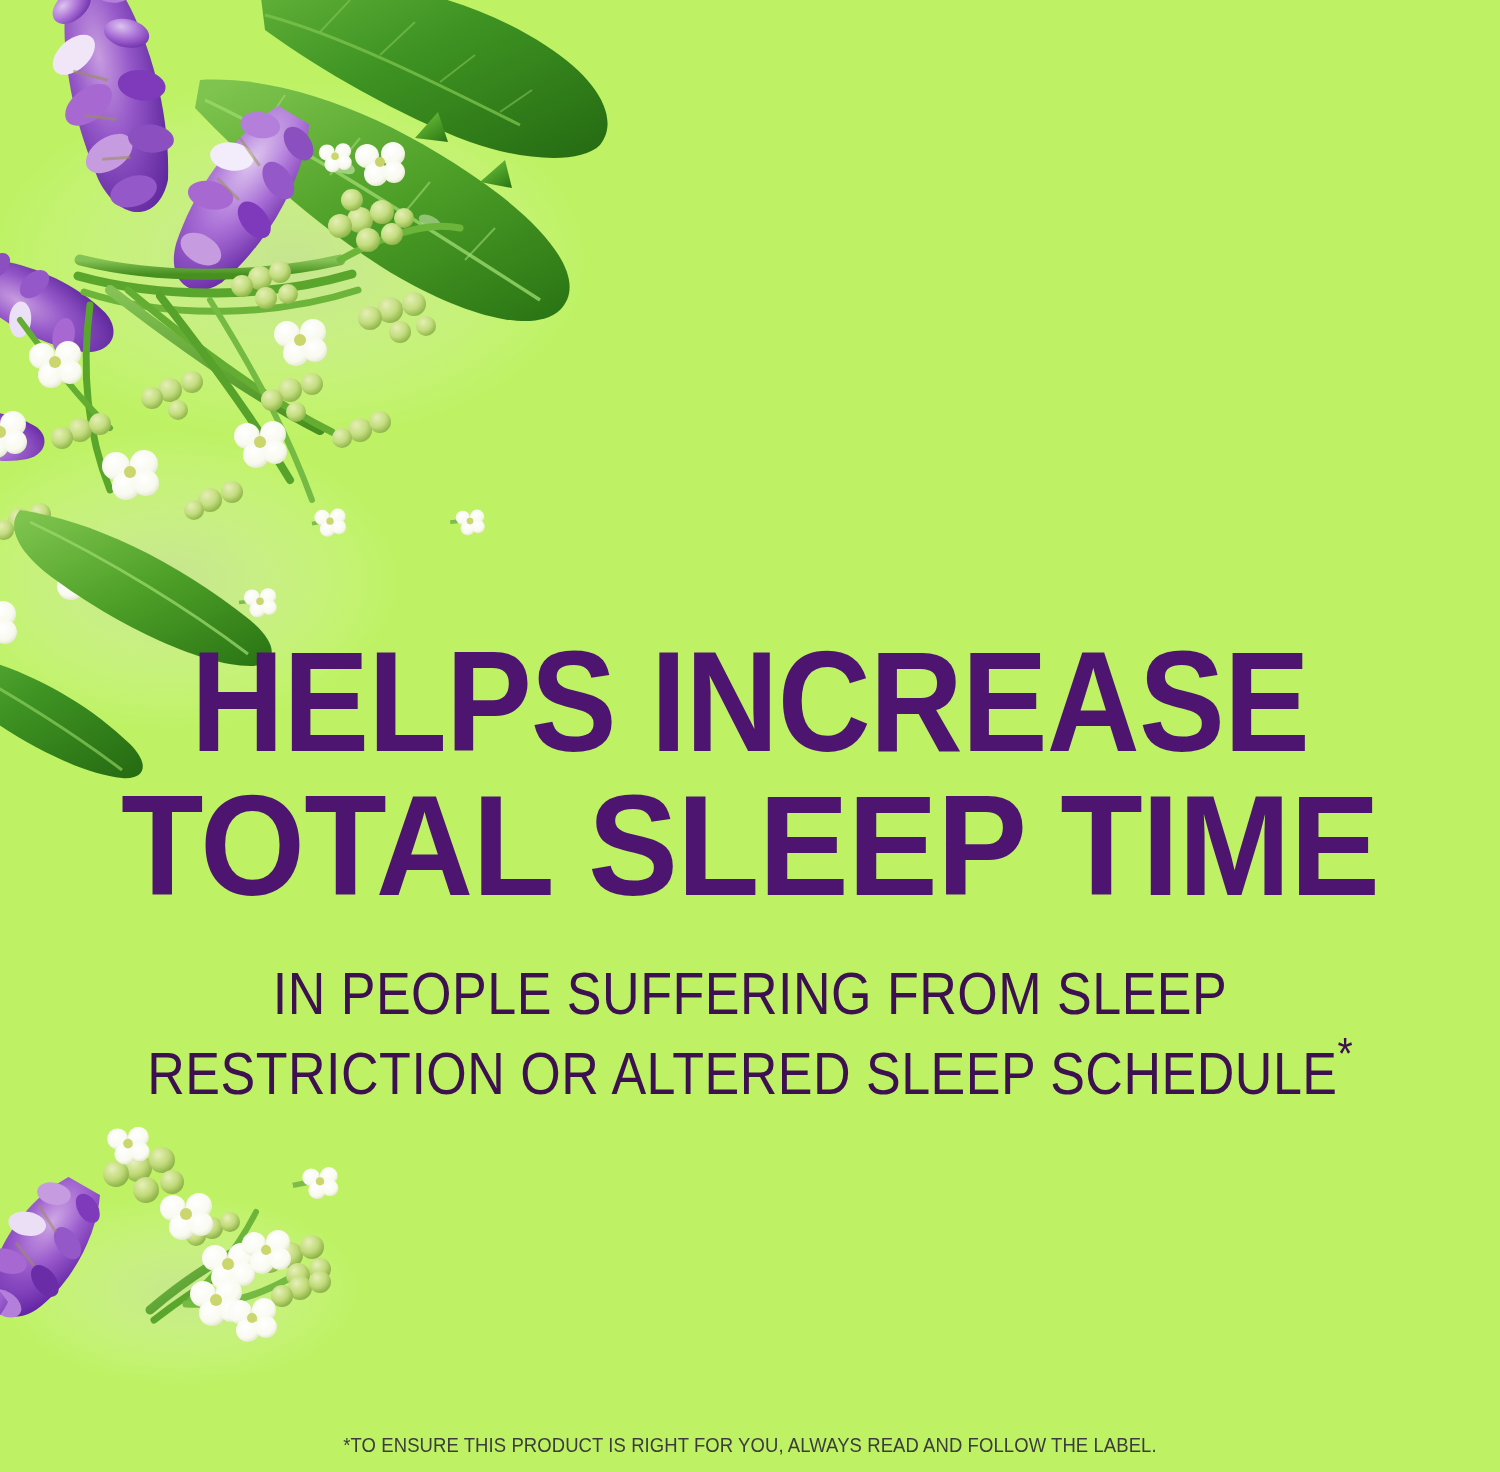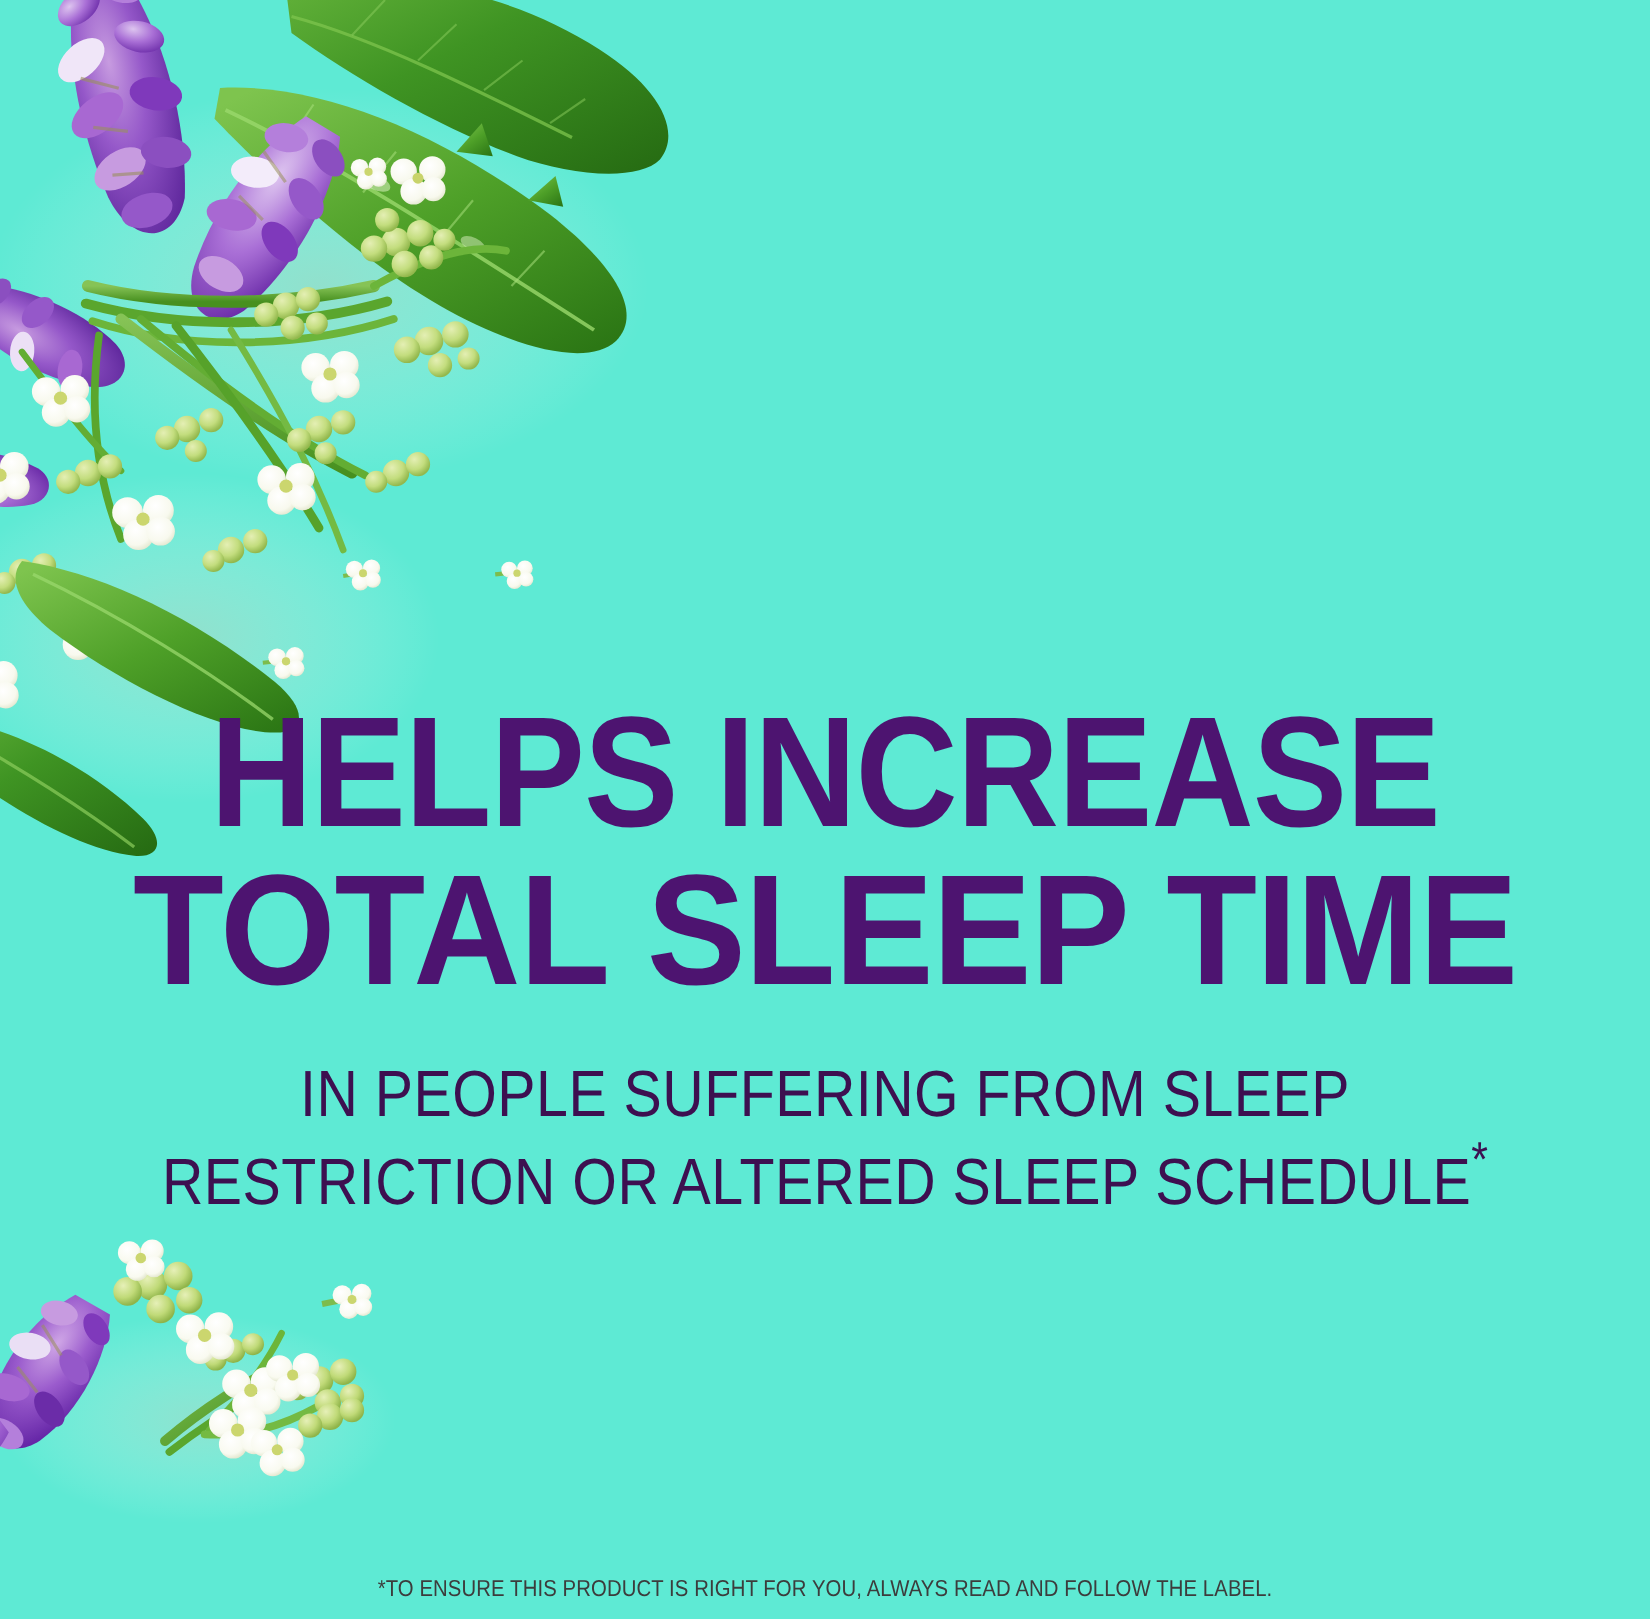--- a/index.html
+++ b/index.html
@@ -4,21 +4,21 @@
 <style>
   html, body {
     margin: 0;
     padding: 0;
     background: #ffffff;
   }
   #canvas {
     position: relative;
     width: 1500px;
     height: 1472px;
-    background: #5eead4;
+    background: #bef264;
     overflow: hidden;
     font-family: "Liberation Sans", sans-serif;
   }
 
   
   .botanical {
     position: absolute;
     pointer-events: none;
   }
   #flora-top { left: -40px; top: -40px; width: 700px; height: 840px; }

